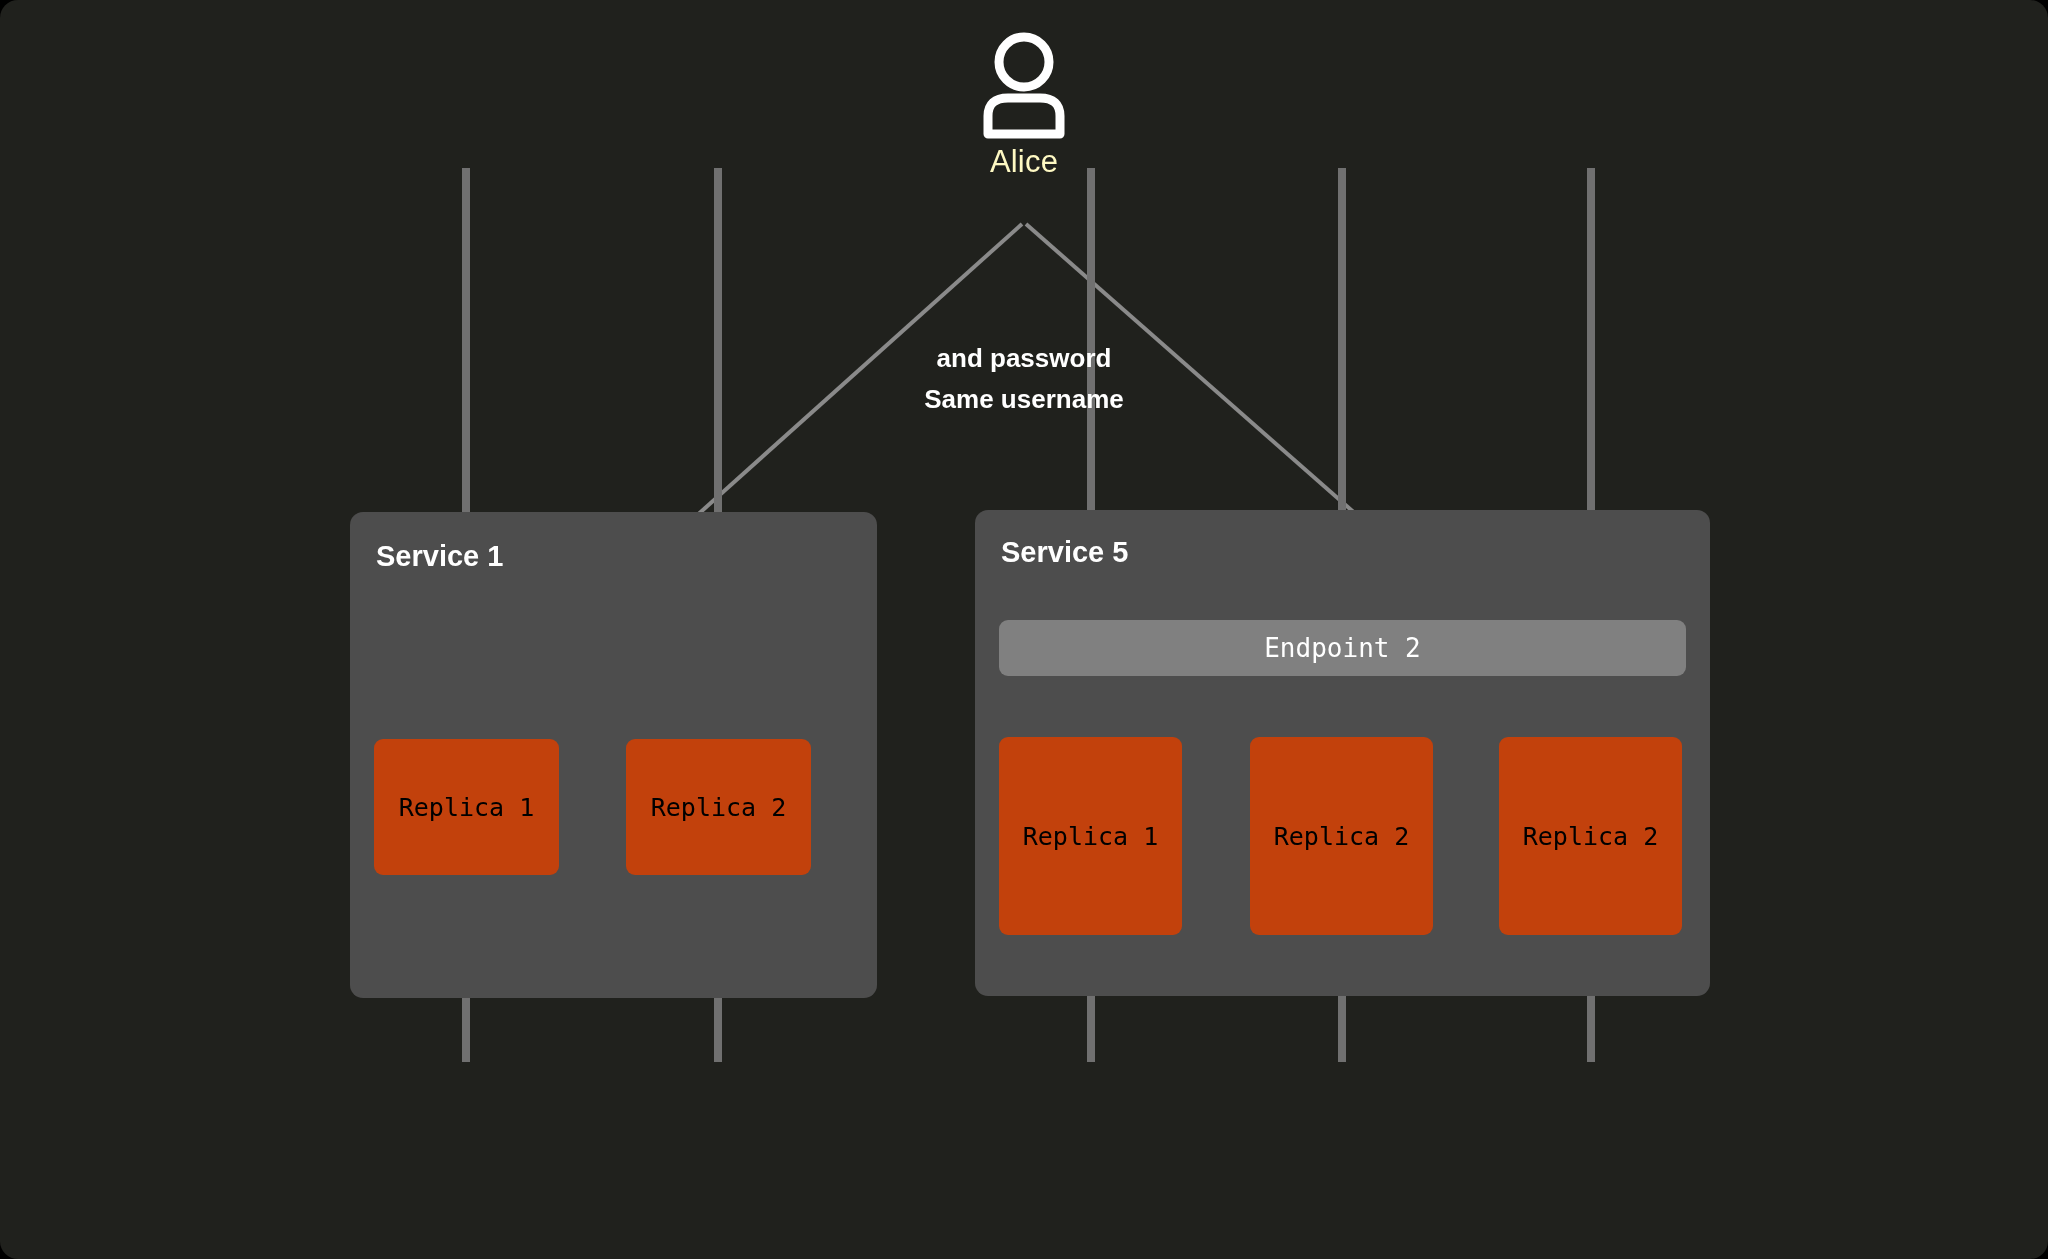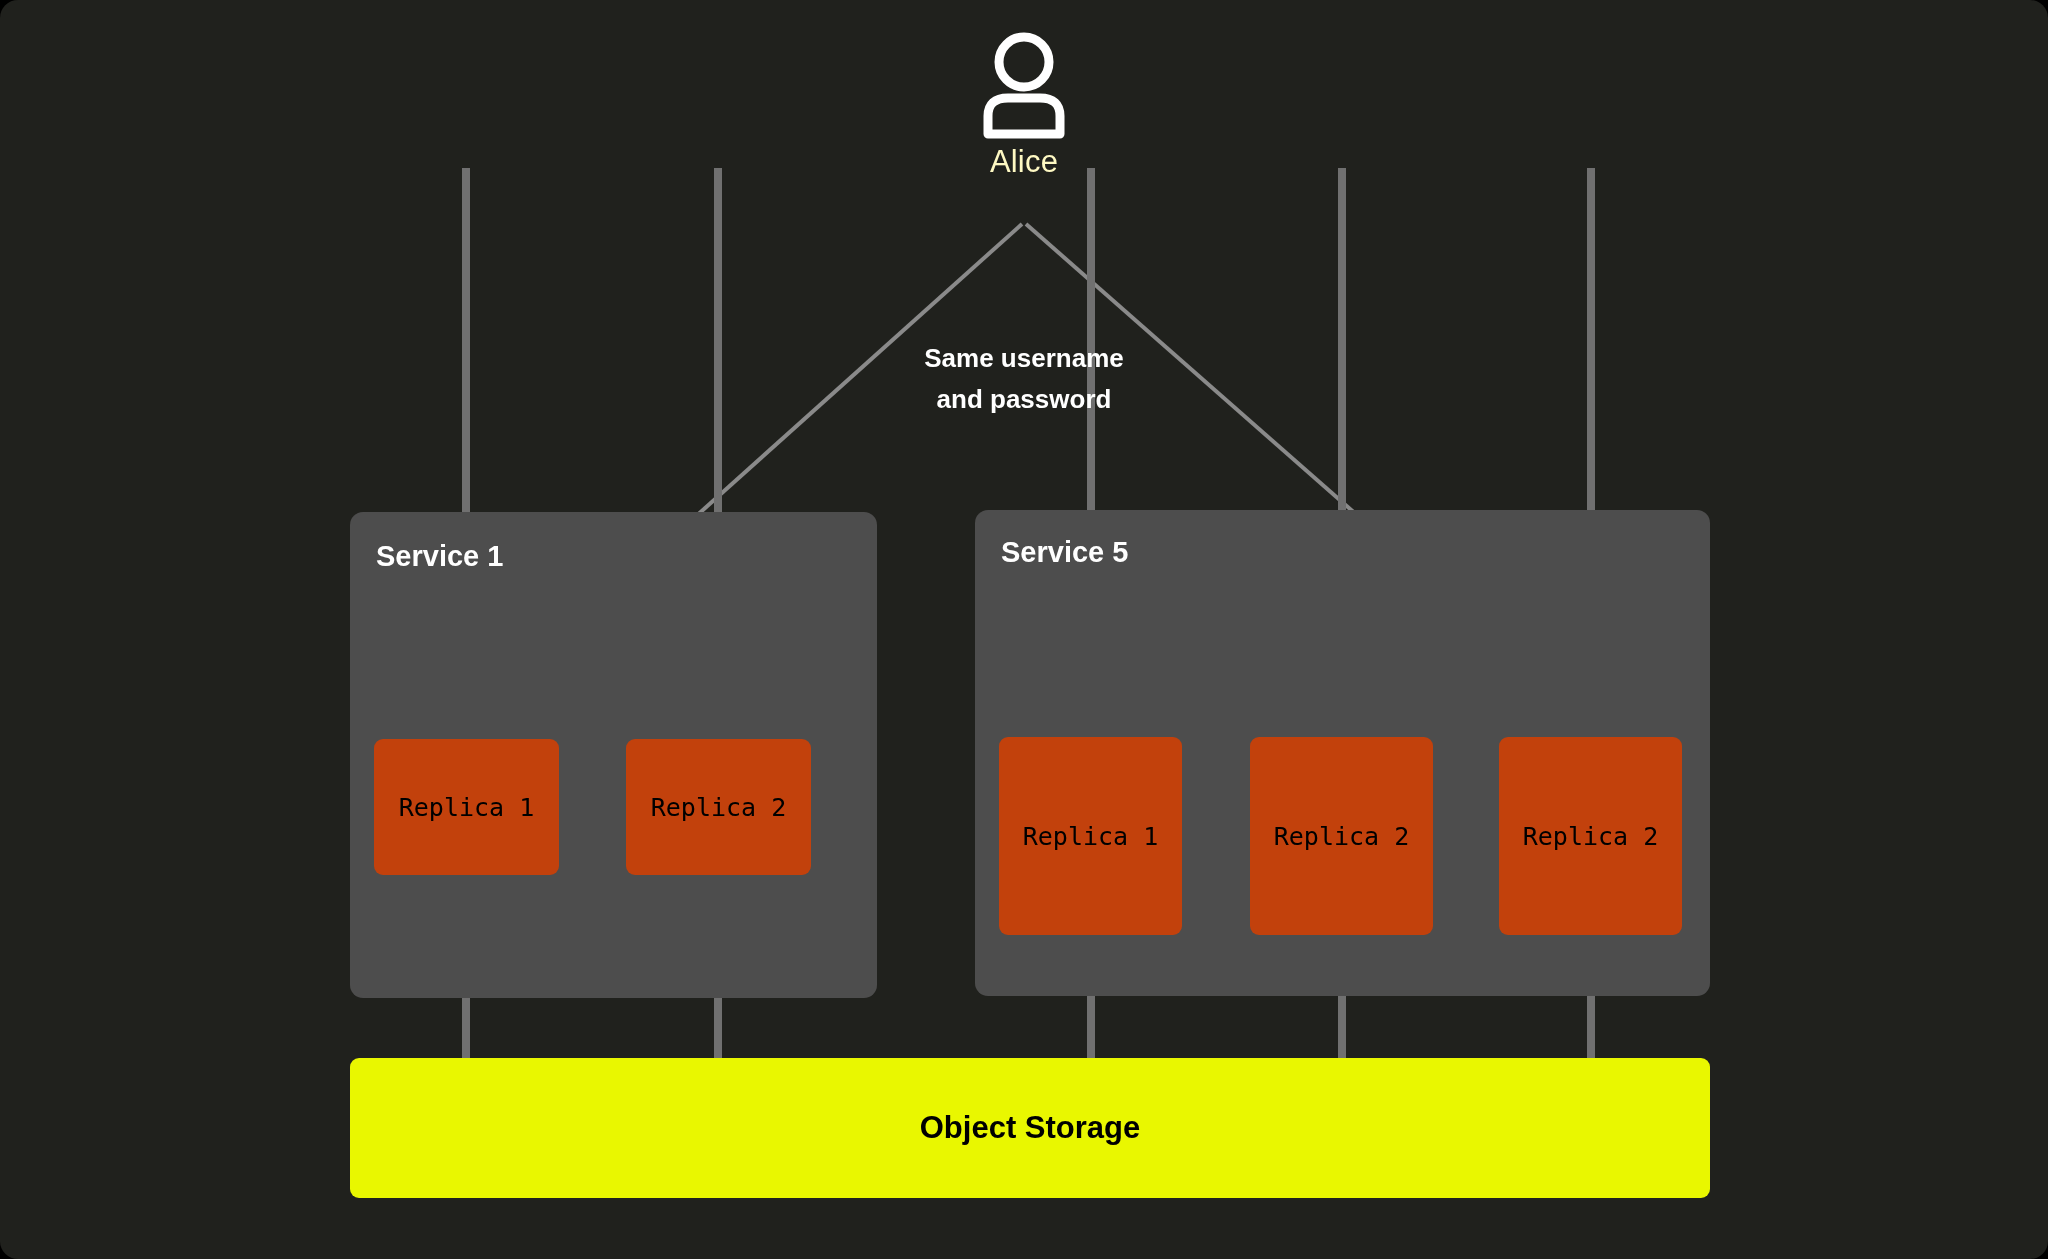--- a/index.html
+++ b/index.html
@@ -162,32 +162,32 @@
 
   <div id="actor">
     <svg class="person-icon" viewBox="0 0 96 110">
       <circle cx="48" cy="32" r="25" fill="none" stroke="#ffffff" stroke-width="9"></circle>
       <path d="M12 104 L12 86 Q12 68 32 68 L64 68 Q84 68 84 86 L84 104 Z" fill="none" stroke="#ffffff" stroke-width="9" stroke-linejoin="round"></path>
     </svg>
     <span class="actor-label">Alice</span>
   </div>
 
   <div id="auth-note">
+    <div>and password</div>
     <div>Same username</div>
-    <div>and password</div>
   </div>
 
   <div id="service-1" class="service-panel">
     <div class="service-title">Service 1</div>
     <div class="replica-box r1">Replica 1</div>
     <div class="replica-box r2">Replica 2</div>
   </div>
 
   <div id="service-2" class="service-panel">
     <div class="service-title">Service 5</div>
+    <div class="endpoint-bar">Endpoint 2</div>
     <div class="replica-box r1">Replica 1</div>
     <div class="replica-box r2">Replica 2</div>
     <div class="replica-box r3">Replica 2</div>
   </div>
 
-  <div id="object-storage">Object Storage</div>
 
 </div>
 
 </body></html>

